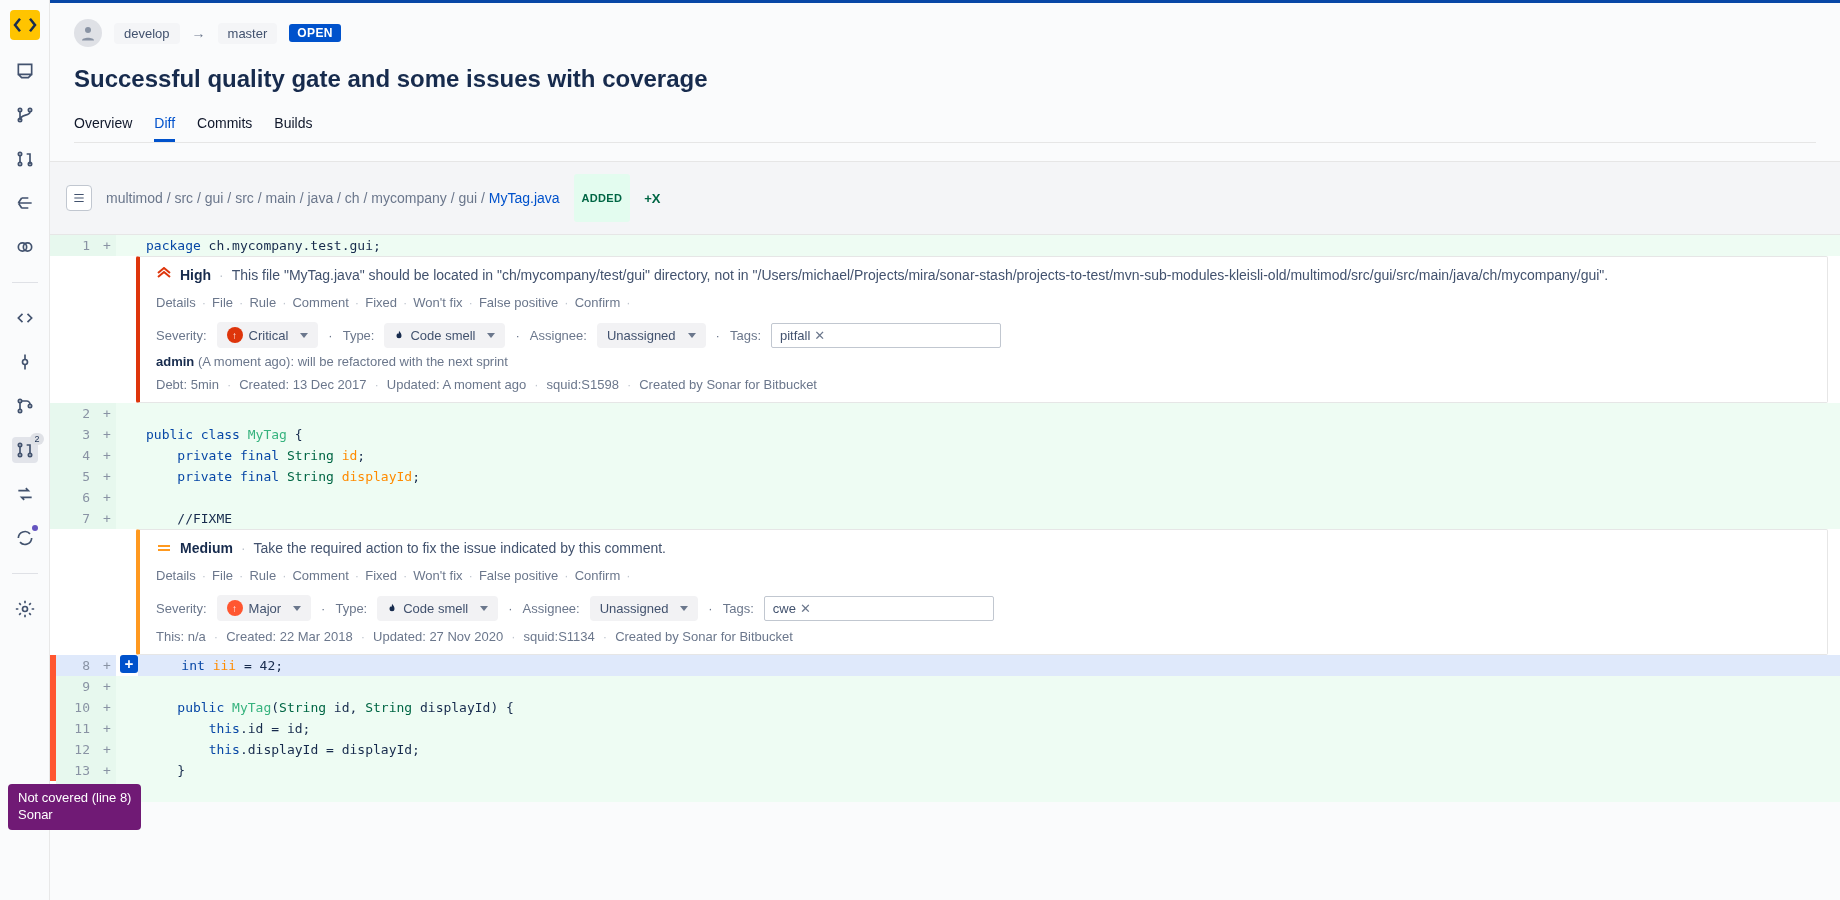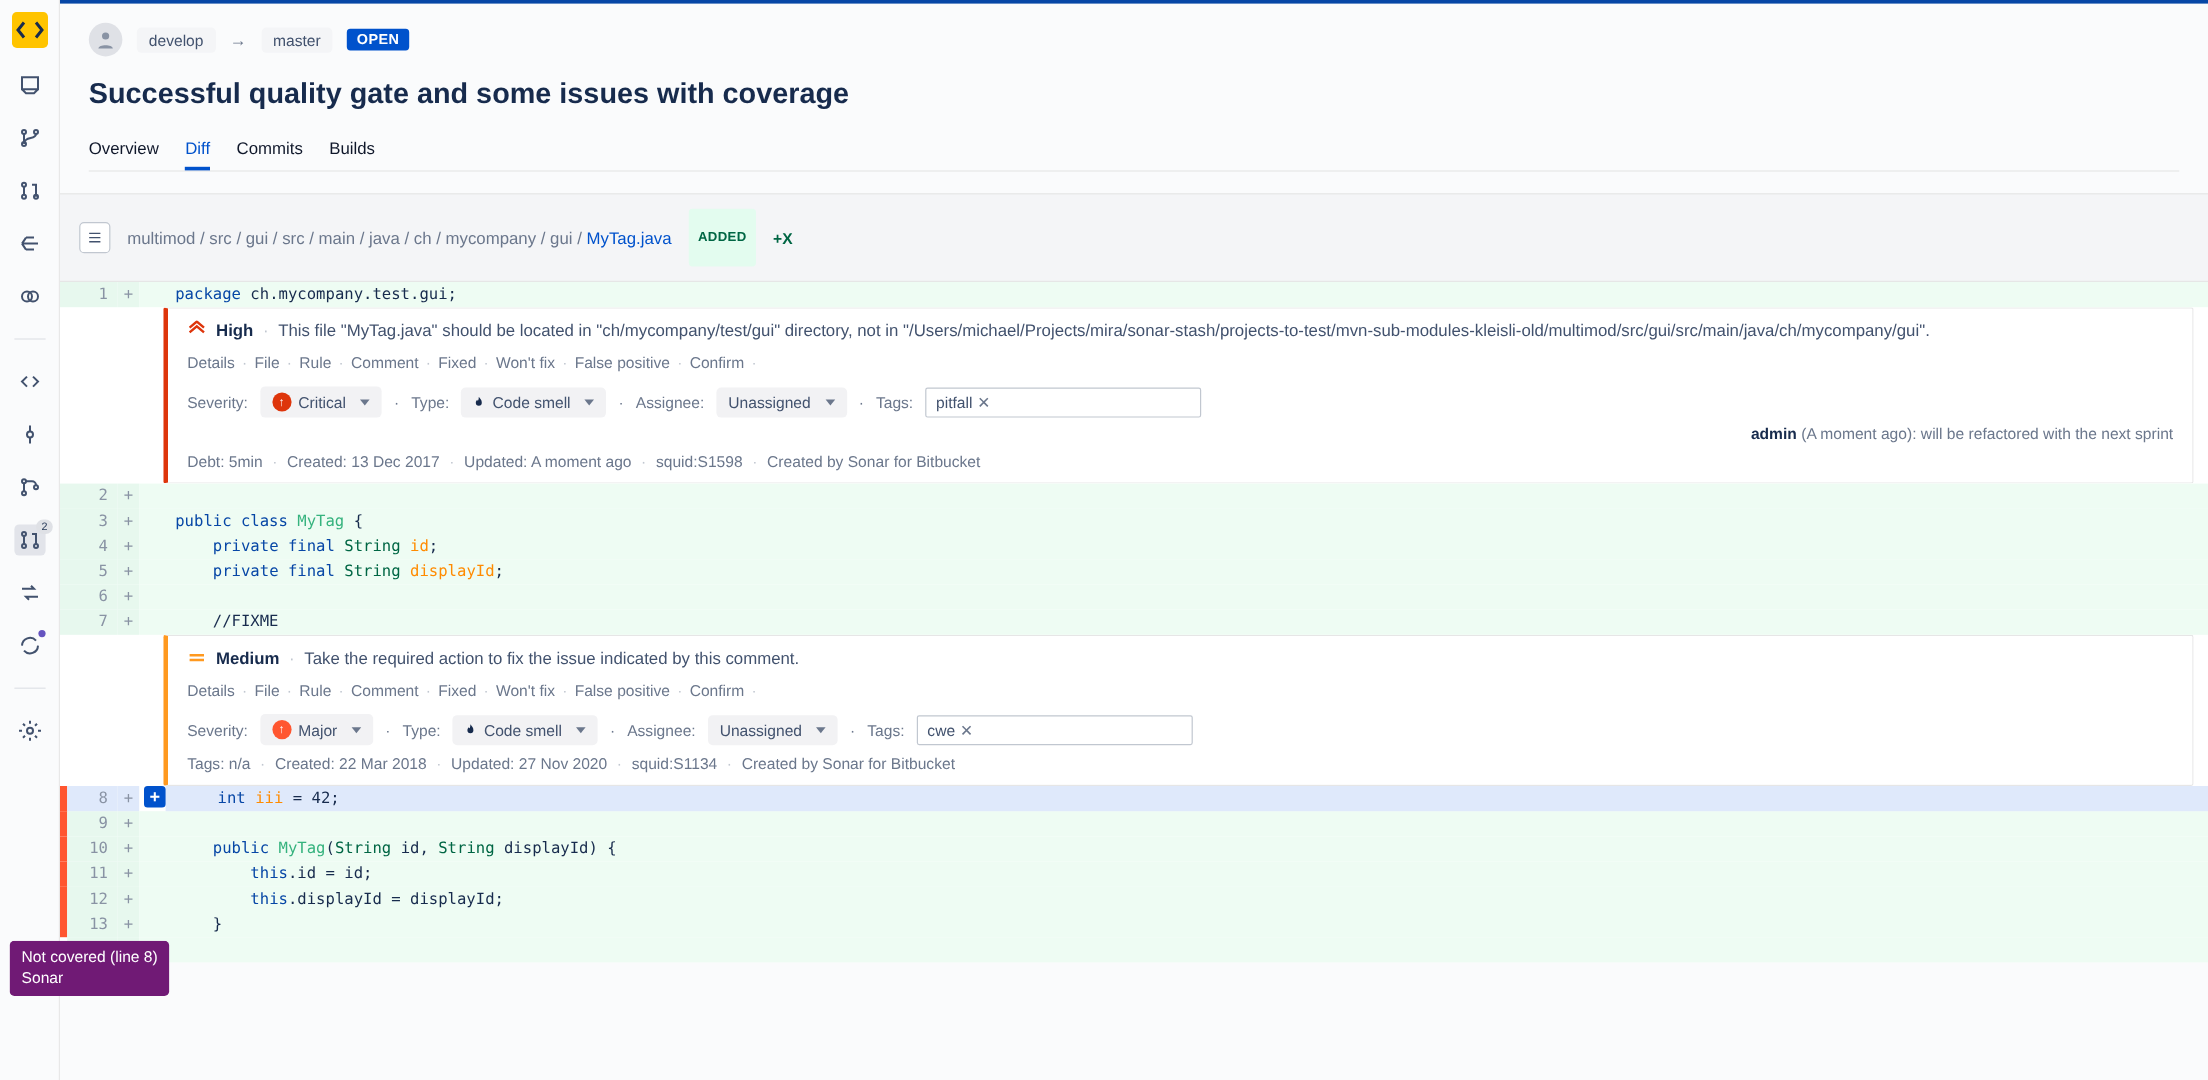--- a/index.html
+++ b/index.html
@@ -61,21 +61,21 @@
   .dd svg{width:10px;height:10px;}
   .dd .round { width:16px;height:16px;border-radius:50%;display:inline-flex;align-items:center;justify-content:center;color:#fff;font-size:10px;}
   .round.red{background:#de350b;}
   .round.orange{background:#ff5630;}
   .flame { width:14px;height:14px; }
   .tag-box { border:1px solid #c1c7d0; padding:4px 8px; display:inline-flex; gap:4px; min-width: 230px; align-items:center; border-radius:2px; }
   .tag-chip{ font-size:13px; color:#42526e; }
   .tag-x{ color:#6b778c; cursor:pointer; font-size:13px;}
   .issue-meta { color:#6b778c; font-size:13px; margin-top:8px; display:flex; gap:8px; flex-wrap:wrap;}
   .issue-meta .dot{color:#c1c7d0;}
-  .issue-comment { color:#6b778c; font-size:13px; margin-top:6px;text-align:right; }
+  .issue-comment { color:#6b778c; font-size:13px; margin-top:6px; }
   .issue-comment .who{ color:#172b4d; font-weight:600; }
   .tooltip { position: fixed; left: 8px; top: 784px; background: #701a75; color: #fff; padding: 6px 10px; border-radius: 4px; font-size: 13px; line-height: 1.3; z-index: 50; }
   .chev::after{content:''; display:inline-block; width:0;height:0;border-left:4px solid transparent;border-right:4px solid transparent;border-top:5px solid #6b778c; margin-left:6px;}
 </style>
 </head>
 <body>
 
 <div class="layout">
   <div class="sidebar">
     <div class="logo">
@@ -359,21 +359,21 @@
               <span>Unassigned</span>
             </span>
           <span class="dot">·</span>
           <span>Tags:</span>
           <span class="tag-box">
               <span class="tag-chip">cwe</span>
               <span class="tag-x">✕</span>
             </span>
         </div>
         <div class="issue-meta">
-          <span>Tags: n/a</span>
+          <span>This: n/a</span>
             <span class="dot">·</span>
           <span>Created: 22 Mar 2018</span>
             <span class="dot">·</span>
           <span>Updated: 27 Nov 2020</span>
             <span class="dot">·</span>
           <span>squid:S1134</span>
             <span class="dot">·</span>
           <span>Created by Sonar for Bitbucket</span>
         </div>
       </div>

